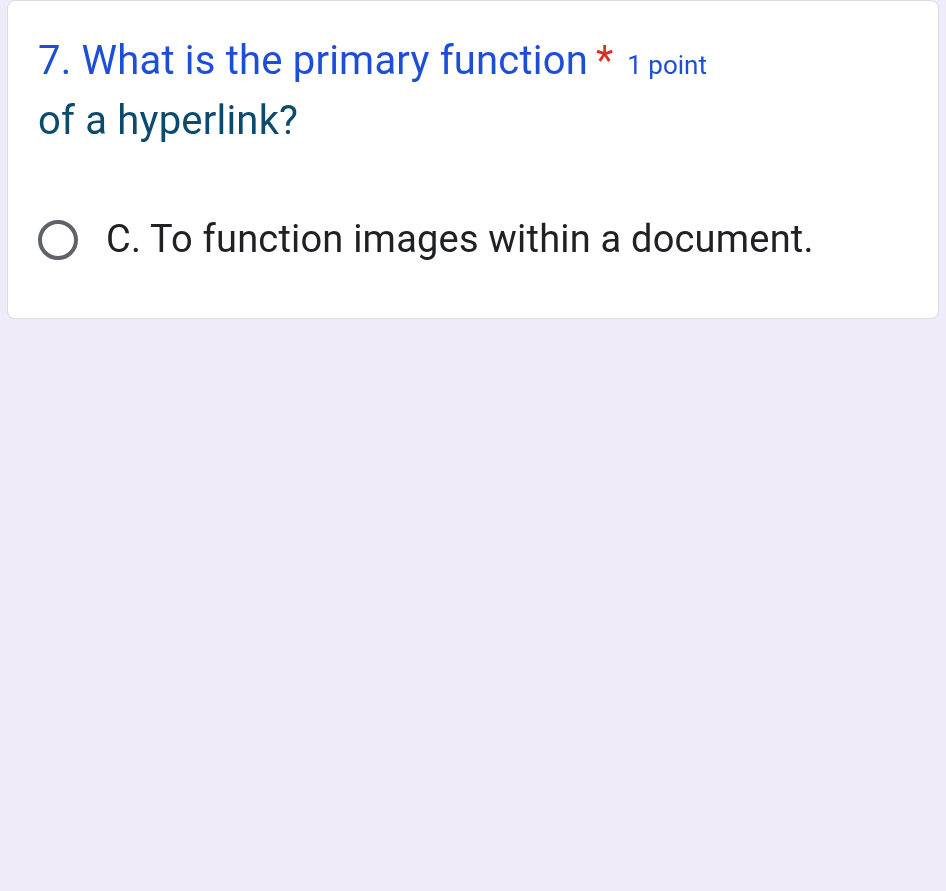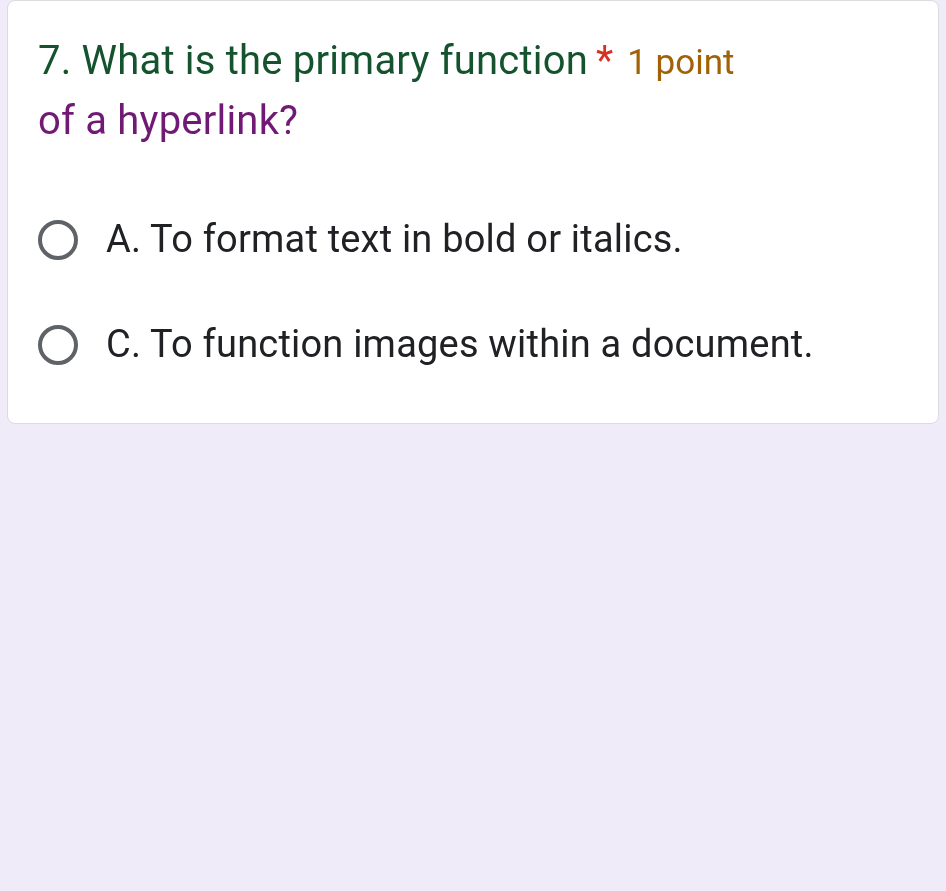--- a/index.html
+++ b/index.html
@@ -26,39 +26,39 @@
     }
     .question-header {
       display: flex;
       align-items: baseline;
       flex-wrap: wrap;
       margin-bottom: 60px;
     }
     .question-text {
       font-size: 40px;
       font-weight: 400;
-      color: #14532d;
+      color: #1d4ed8;
       letter-spacing: 0.2px;
       line-height: 1.5;
     }
     .required-asterisk {
       color: #d93025;
       font-size: 40px;
       margin-left: 8px;
       margin-right: 14px;
     }
     .points-text {
-      font-size: 35px;
-      color: #a16207;
+      font-size: 26px;
+      color: #1d4ed8;
       font-weight: 400;
     }
     .question-line2 {
       font-size: 40px;
       font-weight: 400;
-      color: #701a75;
+      color: #0c4a6e;
       letter-spacing: 0.2px;
       line-height: 1.5;
     }
     .options-container {
       display: flex;
       flex-direction: column;
       gap: 48px;
     }
     .option-row {
       display: flex;
@@ -92,20 +92,16 @@
       <span class="question-text">7. What is the primary function</span>
       <span class="required-asterisk">*</span>
       <span class="points-text">1 point</span>
     </div>
     <div class="question-line2">of a hyperlink?</div>
   </div>
 
   <div class="options-container">
     <div class="option-row">
       <div class="radio-circle"></div>
-      <span class="option-label">A. To format text in bold or italics.</span>
-    </div>
-    <div class="option-row">
-      <div class="radio-circle"></div>
       <span class="option-label">C. To function images within a document.</span>
     </div>
   </div>
 </div>
 
 </body></html>

